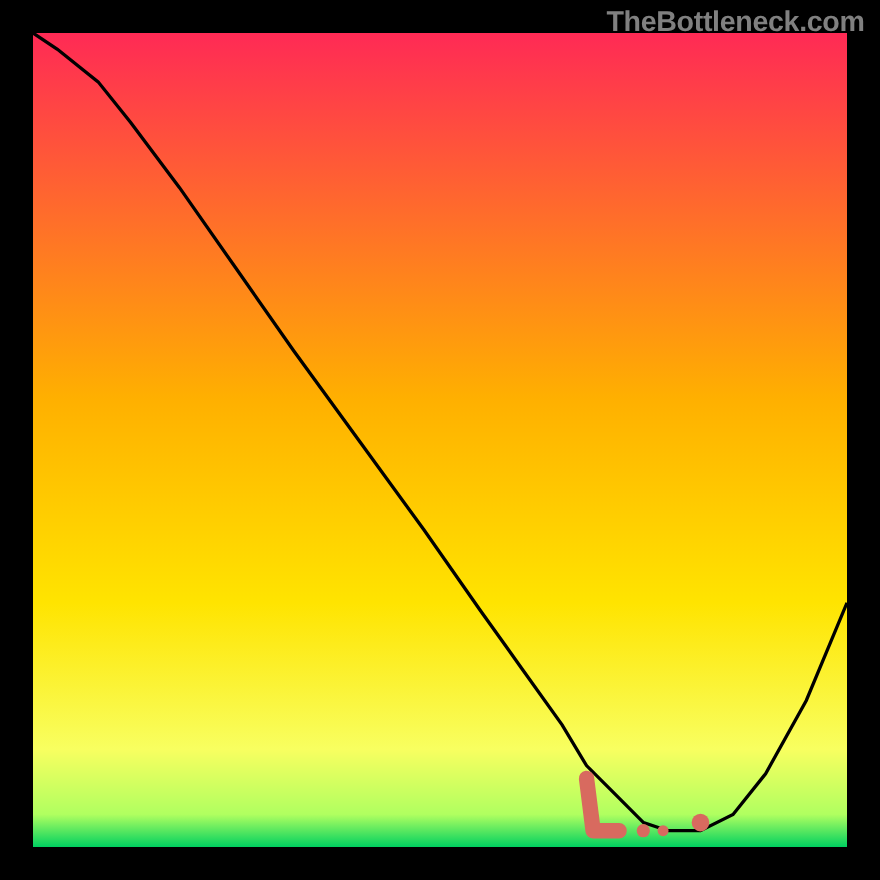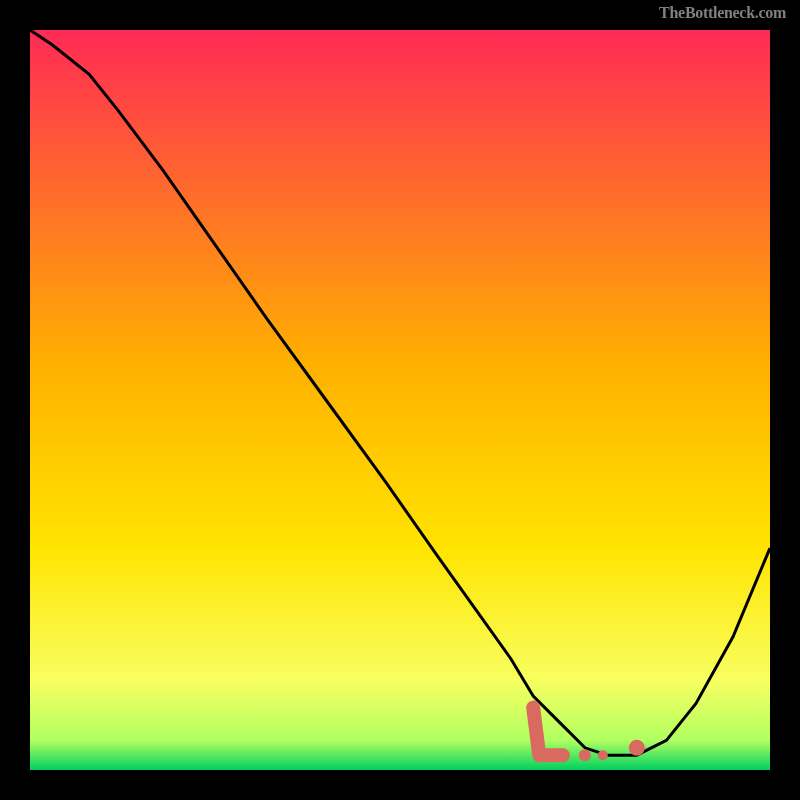--- a/index.html
+++ b/index.html
@@ -16,25 +16,24 @@
     top: 0;
     left: 0;
     width: 800px;
     height: 800px;
     background: #000;
   }
   .watermark {
     position: absolute;
     top: 4px;
     right: 14px;
-    font-size: 16px;
+    font-size: 26px;
     font-weight: bold;
     color: #808080;
     letter-spacing: -0.3px;
-    font-family: Liberation Serif, serif;
   }
   .plot {
     position: absolute;
     top: 30px;
     left: 30px;
     width: 740px;
     height: 740px;
     overflow: hidden;
   }
   .plot svg {

